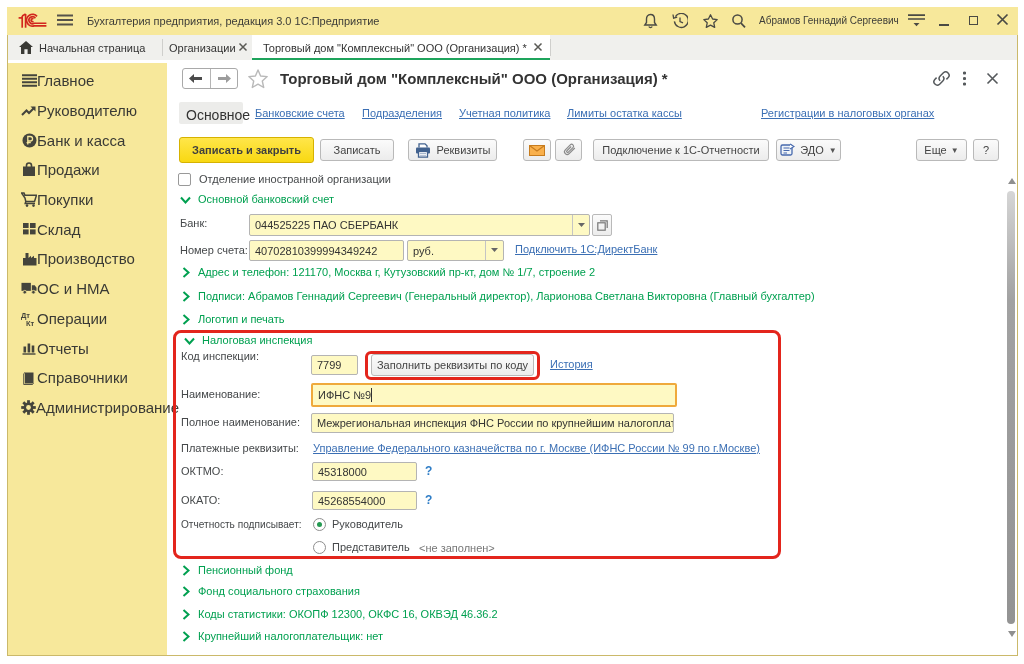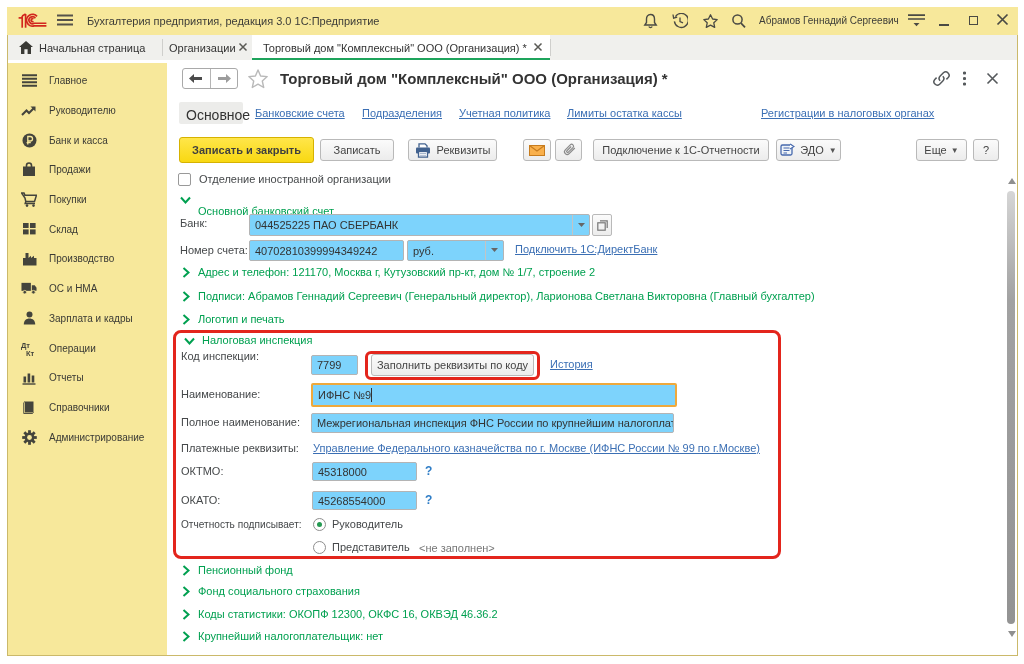--- a/index.html
+++ b/index.html
@@ -8,21 +8,21 @@
   #app { position:relative; width:1024px; height:664px; overflow:hidden; background:#fff; }
   .abs { position:absolute; }
   #win { left:7px; top:7px; width:1011px; height:649px; border:1px solid #cbb96a; background:#fff; }
   #titlebar { left:7px; top:7px; width:1011px; height:28px; background:#f7e89b; }
   #tabbar { left:8px; top:35px; width:1009px; height:25px; background:#f0f0ed; }
   #sidebar { left:8px; top:63px; width:159px; height:592px; background:#f7e89b; }
   .t13 { font-size:11px; color:#333; }
   .lbl { font-size:11px; color:#45484a; white-space:nowrap; }
   .green { color:#00a050; font-size:11px; white-space:nowrap; }
   .blue { color:#3b6fb4; font-size:11px; text-decoration:underline; white-space:nowrap; }
-  .inp { position:absolute; background:#7dd3fc; border:1px solid #b4b4b4; border-radius:2px;
+  .inp { position:absolute; background:#fef9c3; border:1px solid #b4b4b4; border-radius:2px;
          font-size:11px; color:#333; padding-left:5px; display:flex; align-items:center; white-space:nowrap; overflow:hidden; }
   .btn { position:absolute; background:linear-gradient(#fbfbfb,#ececec); border:1px solid #b9b9b9;
          border-radius:3px; font-size:11px; color:#444; display:flex; align-items:center; justify-content:center; white-space:nowrap; }
   .q { position:absolute; color:#2d7cc6; font-size:12px; font-weight:bold; }
   svg { display:block; }
 </style>
 </head>
 <body>
 <div id="app">
   <div id="win" class="abs"></div>
@@ -179,29 +179,20 @@
     <div class="mi">
         <span class="mic">
           <svg width="17" height="13" viewBox="0 0 17 13">
             <path d="M0.5 0.5 H10.5 V9 H0.5 Z" fill="#44443c"></path>
             <path d="M11.5 3 L14.6 3 L16.5 5.8 L16.5 9 L11.5 9 Z" fill="#44443c"></path>
             <circle cx="4" cy="10.4" r="1.9" fill="#44443c" stroke="#f7e89b" stroke-width="0.8"></circle>
             <circle cx="13.2" cy="10.4" r="1.9" fill="#44443c" stroke="#f7e89b" stroke-width="0.8"></circle>
           </svg>
         </span>
         <span class="mt">ОС и НМА</span>
-      </div>
-    <div class="mi">
-        <span class="mic">
-          <svg width="13" height="14" viewBox="0 0 13 14">
-            <circle cx="6.5" cy="3.4" r="3" fill="#44443c"></circle>
-            <path d="M0.8 13.5 C0.8 9.5 3.2 7.5 6.5 7.5 C9.8 7.5 12.2 9.5 12.2 13.5 Z" fill="#44443c"></path>
-          </svg>
-        </span>
-        <span class="mt">Зарплата и кадры</span>
       </div>
     <div class="mi">
         <span class="mic">
           <svg width="16" height="15" viewBox="0 0 16 15">
             <text x="0" y="6.5" font-family="Liberation Sans, sans-serif" font-size="7.5" font-weight="bold" fill="#44443c">Дт</text>
             <text x="5" y="14.5" font-family="Liberation Sans, sans-serif" font-size="7.5" font-weight="bold" fill="#44443c">Кт</text>
           </svg>
         </span>
         <span class="mt">Операции</span>
       </div>
@@ -243,21 +234,21 @@
             </g>
             <circle cx="7.5" cy="7.5" r="2.4" fill="#f7e89b"></circle>
           </svg>
         </span>
         <span class="mt">Администрирование</span>
       </div>
   </div>
   <style>
     .mi { height:29.7px; display:flex; align-items:center; }
     .mic { width:16px; margin-left:13px; display:flex; justify-content:center; }
-    .mt { margin-left:12px; font-size:10px; color:#3a3a35; }
+    .mt { margin-left:0; font-size:15px; color:#3a3a35; }
   </style>
 
   <div class="abs" style="left:182px; top:68px; width:56px; height:21px; background:#fff; border:1px solid #a9a9a9; border-radius:3px;"></div>
   <div class="abs" style="left:210px; top:69px; width:1px; height:19px; background:#b5b5b5;"></div>
   <div class="abs" style="left:189px; top:74px;">
     <svg width="14" height="9" viewBox="0 0 14 9">
         <path d="M5 0 L5 3 L13 3 L13 6 L5 6 L5 9 L0 4.5 Z" fill="#4a4a4a"></path>
       </svg>
   </div>
   <div class="abs" style="left:217px; top:74px;">
@@ -334,21 +325,21 @@
   <div class="btn" style="left:916px; top:139px; width:51px; height:22px;">Еще <span style="margin-left:4px; font-size:8px; color:#555;">▼</span></div>
   <div class="btn" style="left:973px; top:139px; width:26px; height:22px;">?</div>
 
   <div class="abs" style="left:178px; top:173px; width:13px; height:13px; background:#fff; border:1px solid #999; border-radius:2px;"></div>
   <div class="abs lbl" style="left:199px; top:173px;">Отделение иностранной организации</div>
   <div class="abs" style="left:180px; top:196px;">
       <svg width="11" height="8" viewBox="0 0 11 8">
         <path d="M1 1.5 L5.5 6.5 L10 1.5" fill="none" stroke="#00a050" stroke-width="2"></path>
       </svg>
     </div>
-  <div class="abs green" style="left:198px; top:193px;margin-top:12px;">Основной банковский счет</div>
+  <div class="abs green" style="left:198px; top:193px;">Основной банковский счет</div>
   <div class="abs lbl" style="left:180px; top:217px;">Банк:</div>
   <div class="inp" style="left:249px; top:214px; width:341px; height:22px;">044525225 ПАО СБЕРБАНК</div>
   <div class="abs" style="left:572px; top:215px; width:1px; height:20px; background:#c4c4c4;"></div>
   <div class="abs" style="left:578px; top:223px;">
       <svg width="7" height="4" viewBox="0 0 7 4">
         <path d="M0 0 L7 0 L3.5 4 Z" fill="#666"></path>
       </svg>
     </div>
   <div class="btn" style="left:592px; top:214px; width:20px; height:22px; border-radius:2px;">
     <svg width="11" height="11" viewBox="0 0 11 11">

